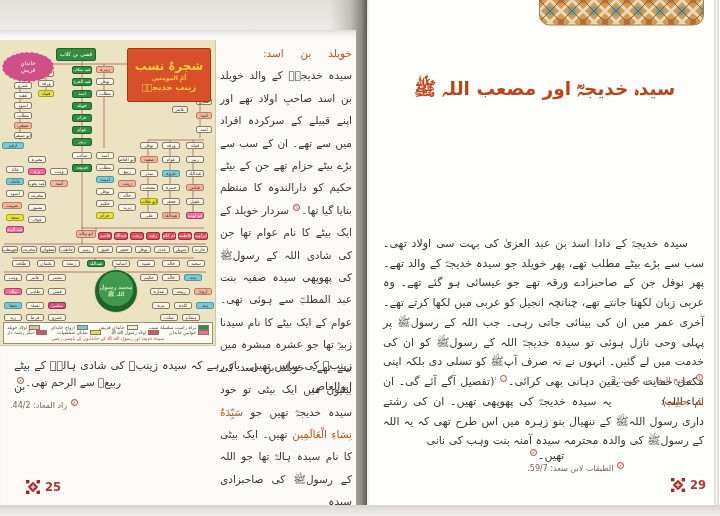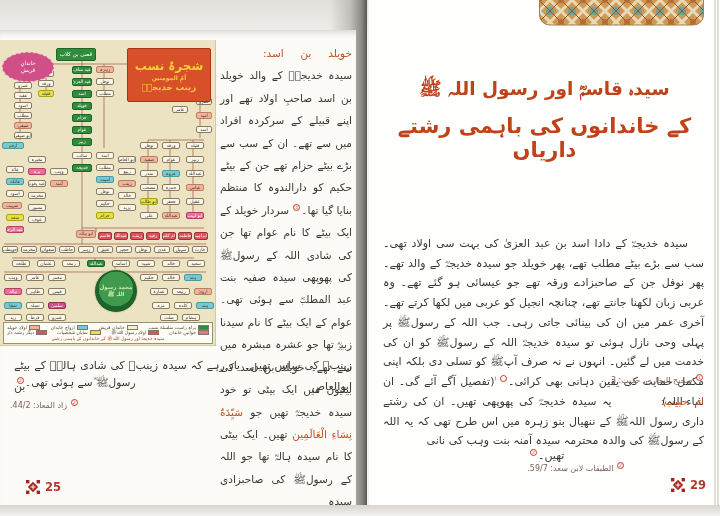--- a/index.html
+++ b/index.html
@@ -297,21 +297,21 @@
   <div class="side-col urdu">
     <span class="kw">خویلد بن اسد:</span>
     <span>سیدہ خدیجہؓ کے والد خویلد بن اسد صاحبِ اولاد تھے اور اپنے قبیلے کے سرکردہ افراد میں سے تھے۔ ان کے سب سے بڑے بیٹے حزام تھے جن کے بیٹے حکیم کو دارالندوہ کا منتظم بنایا گیا تھا۔</span><span class="fn-circ">1</span>
     <span>سردار خویلد کے ایک بیٹے کا نام عوام تھا جن کی شادی اللہ کے رسولﷺ کی پھوپھی سیدہ صفیہ بنت عبد المطلبؓ سے ہوئی تھی۔ عوام کے ایک بیٹے کا نام سیدنا زبیرؓ تھا جو عشرہ مبشرہ میں سے تھے۔ خویلد بن اسد کی بیٹیوں میں ایک بیٹی تو خود سیدہ خدیجہؓ تھیں جو</span>
     <span class="redphrase">سَیِّدَةُ نِسَاءِ الْعَالَمِین</span>
     <span>تھیں۔ ایک بیٹی کا نام سیدہ ہالہؓ تھا جو اللہ کے رسولﷺ کی صاحبزادی سیدہ</span>
   </div>
 
   <div class="cont-line urdu">زینبؓ کی ساس تھیں۔ یاد رہے کہ سیدہ زینبؓ کی شادی ہالہؓ کے بیٹے ابوالعاص بن</div>
   <div class="cont-frag">
-    <span>رسولﷺؓ سے ہوئی تھی۔</span><span class="fn-circ">2</span>
+    <span>ربیعؓ سے الرحم تھی۔</span><span class="fn-circ">2</span>
   </div>
 
   <div class="footnote fn-left">
     <span class="fn-circ">2</span>
     <span>زاد المعاد: 44/2.</span>
   </div>
 
 
   <div class="pagenum pn-left">
     <svg width="14" height="14" viewBox="0 0 14 14">
@@ -339,22 +339,21 @@
             <circle cx="22" cy="0" r="3" fill="#b96a35"></circle>
           <circle cx="0" cy="22" r="3" fill="#b96a35"></circle>
             <circle cx="22" cy="22" r="3" fill="#b96a35"></circle>
         </pattern>
       </defs>
       <rect x="0.5" y="-12" width="164" height="37" rx="10" fill="url(#orn)" stroke="#a87f42" stroke-width="1"></rect>
     </svg>
   </div>
 
   <div class="heading">
-    <div class="h1">سیدہ قاسمؓ اور رسول اللہ ﷺ</div>
-    <div class="h2">کے خاندانوں کی باہمی رشتے داریاں</div>
+    <div class="h1">سیدہ خدیجہؓ اور مصعب اللہ ﷺ</div>
   </div>
 
 
   <div class="rp-para p2 urdu">
     <span>سیدہ خدیجہؓ کے دادا اسد بن عبد العزیٰ کی بہت سی اولاد تھی۔ سب سے بڑے بیٹے مطلب تھے، پھر خویلد جو سیدہ خدیجہؓ کے والد تھے۔ پھر نوفل جن کے صاحبزادے ورقہ تھے جو عیسائی ہو گئے تھے۔ وہ عربی زبان لکھنا جانتے تھے، چنانچہ انجیل کو عربی میں لکھا کرتے تھے۔ آخری عمر میں ان کی بینائی جاتی رہی۔ جب اللہ کے رسولﷺ پر پہلی وحی نازل ہوئی تو سیدہ خدیجہؓ اللہ کے رسولﷺ کو ان کی خدمت میں لے گئیں۔ انہوں نے نہ صرف آپﷺ کو تسلی دی بلکہ اپنی مکمل حمایت کی یقین دہانی بھی کرائی۔</span><span class="fn-circ">1</span>
     <span>(تفصیل آگے آئے گی۔ ان شاء اللہ)</span>
   </div>
 
   <div class="footnote fn1">
     <span class="fn-circ">1</span>

